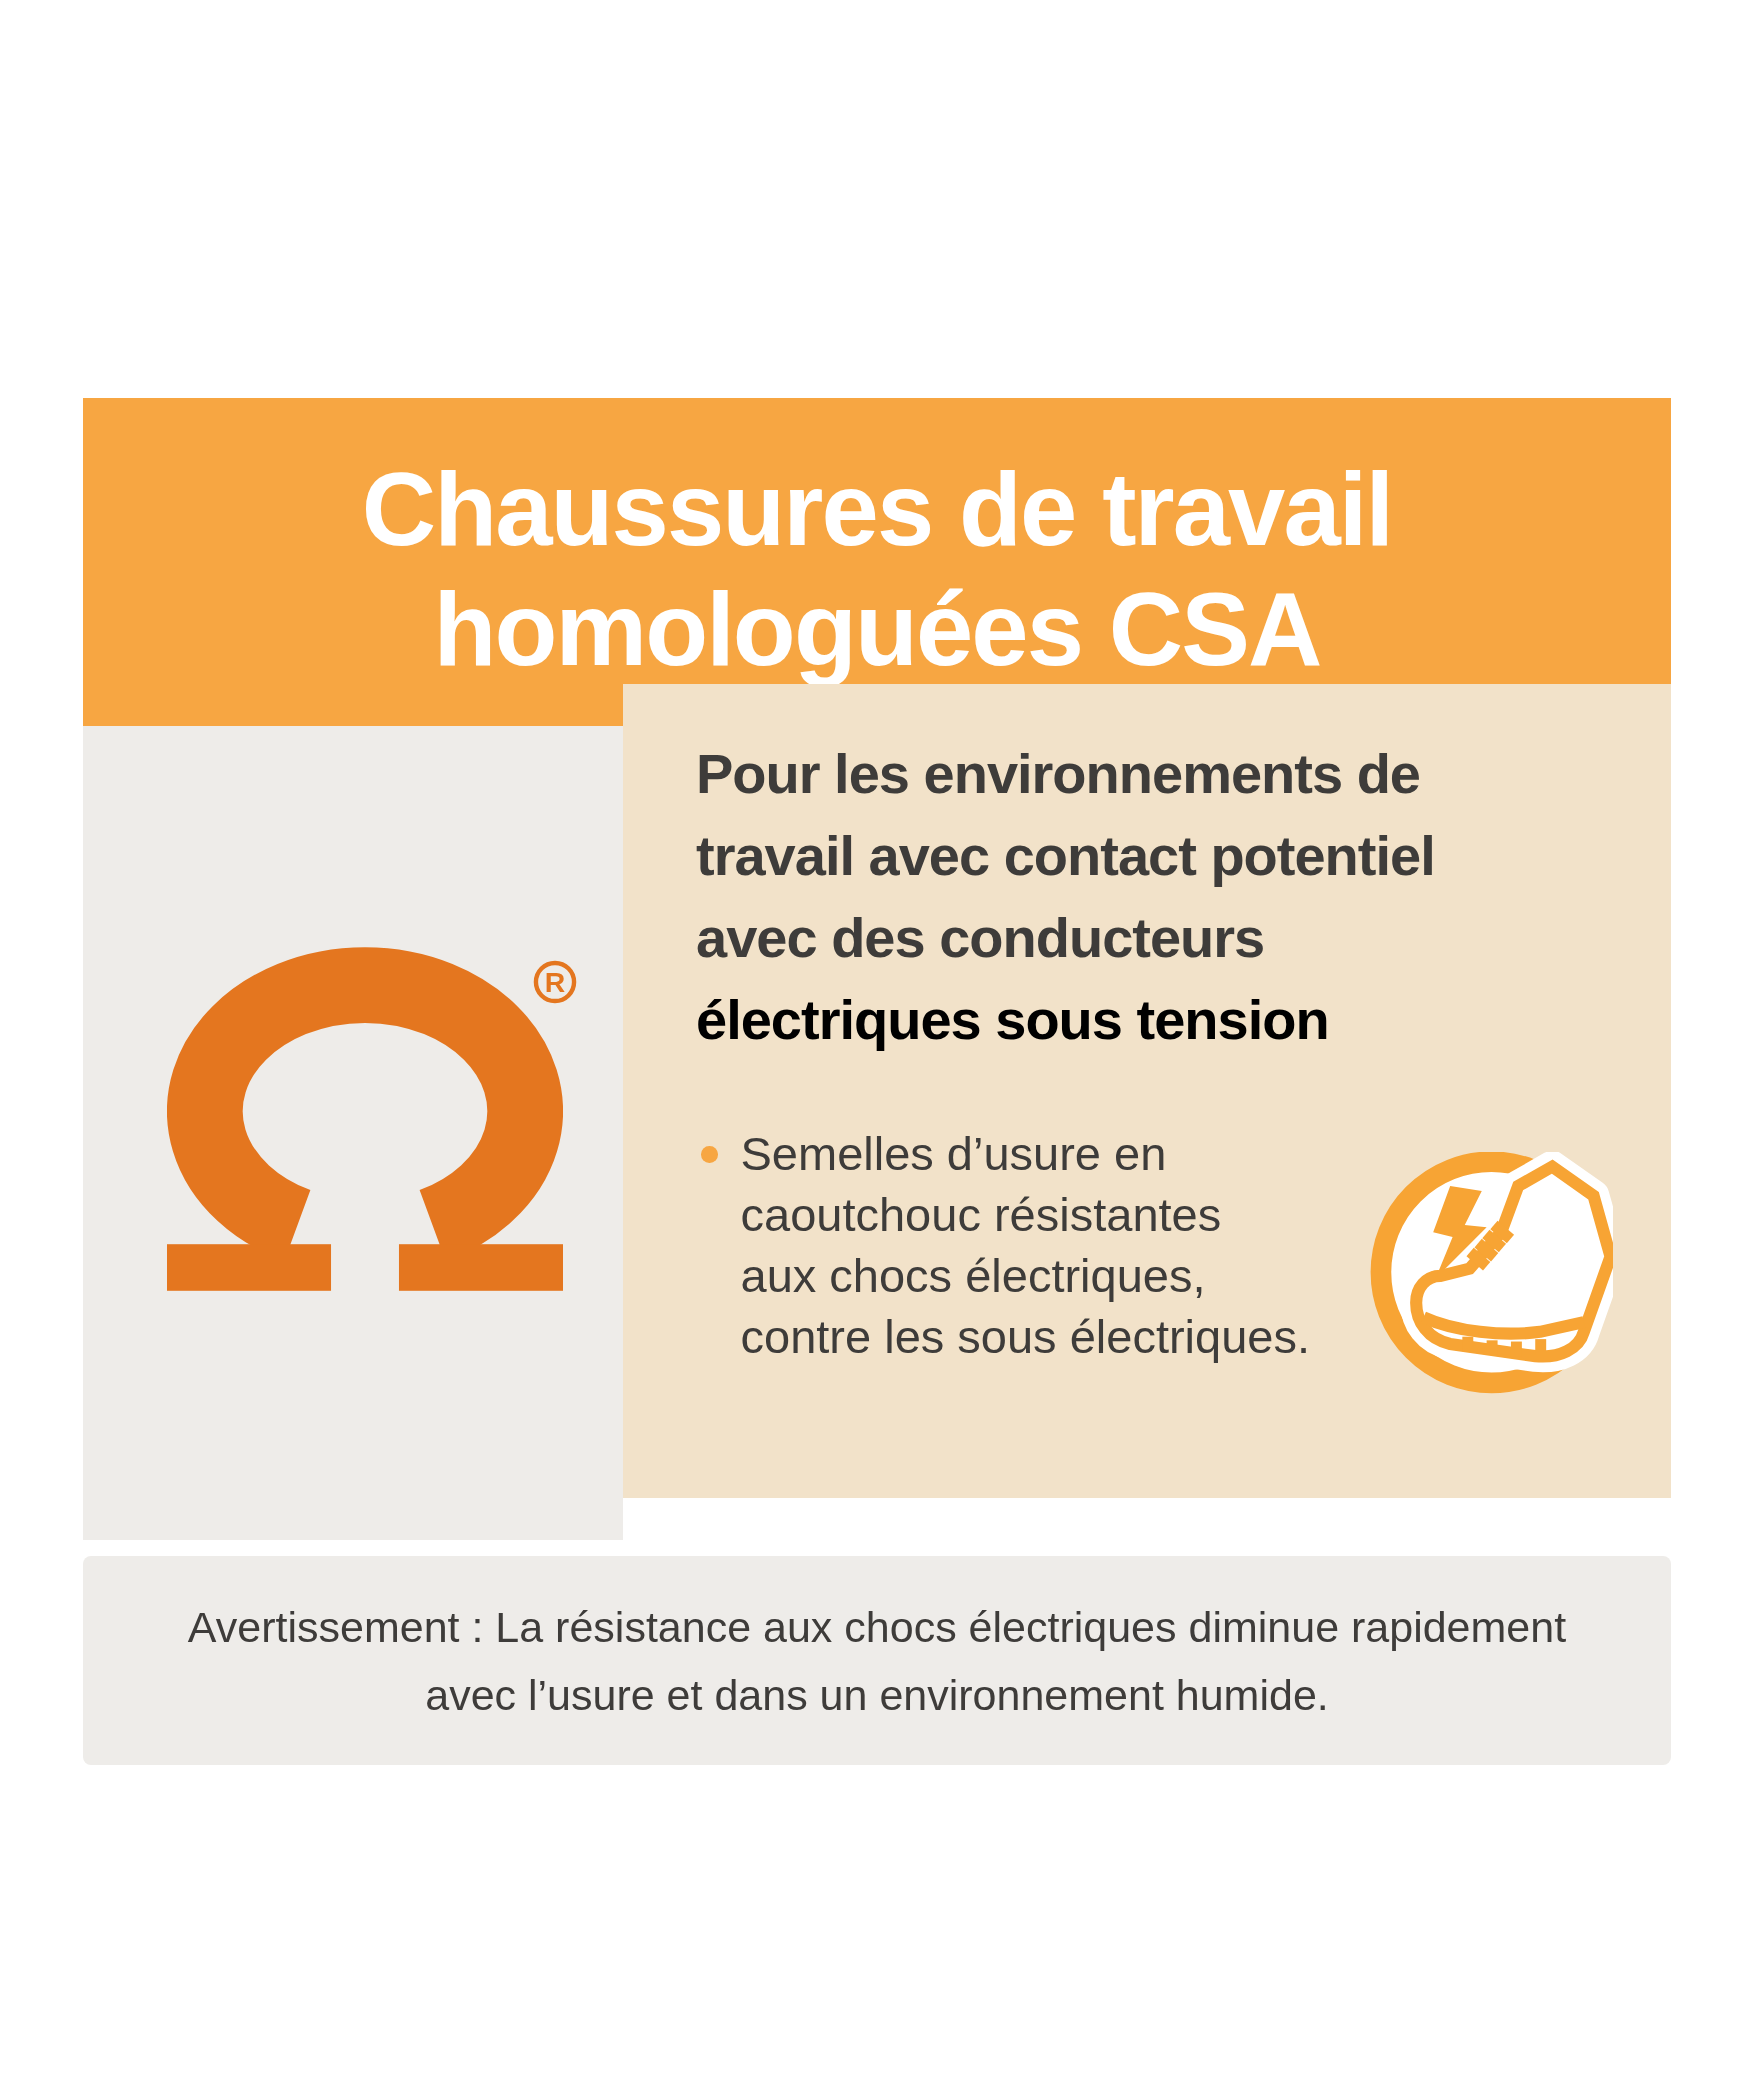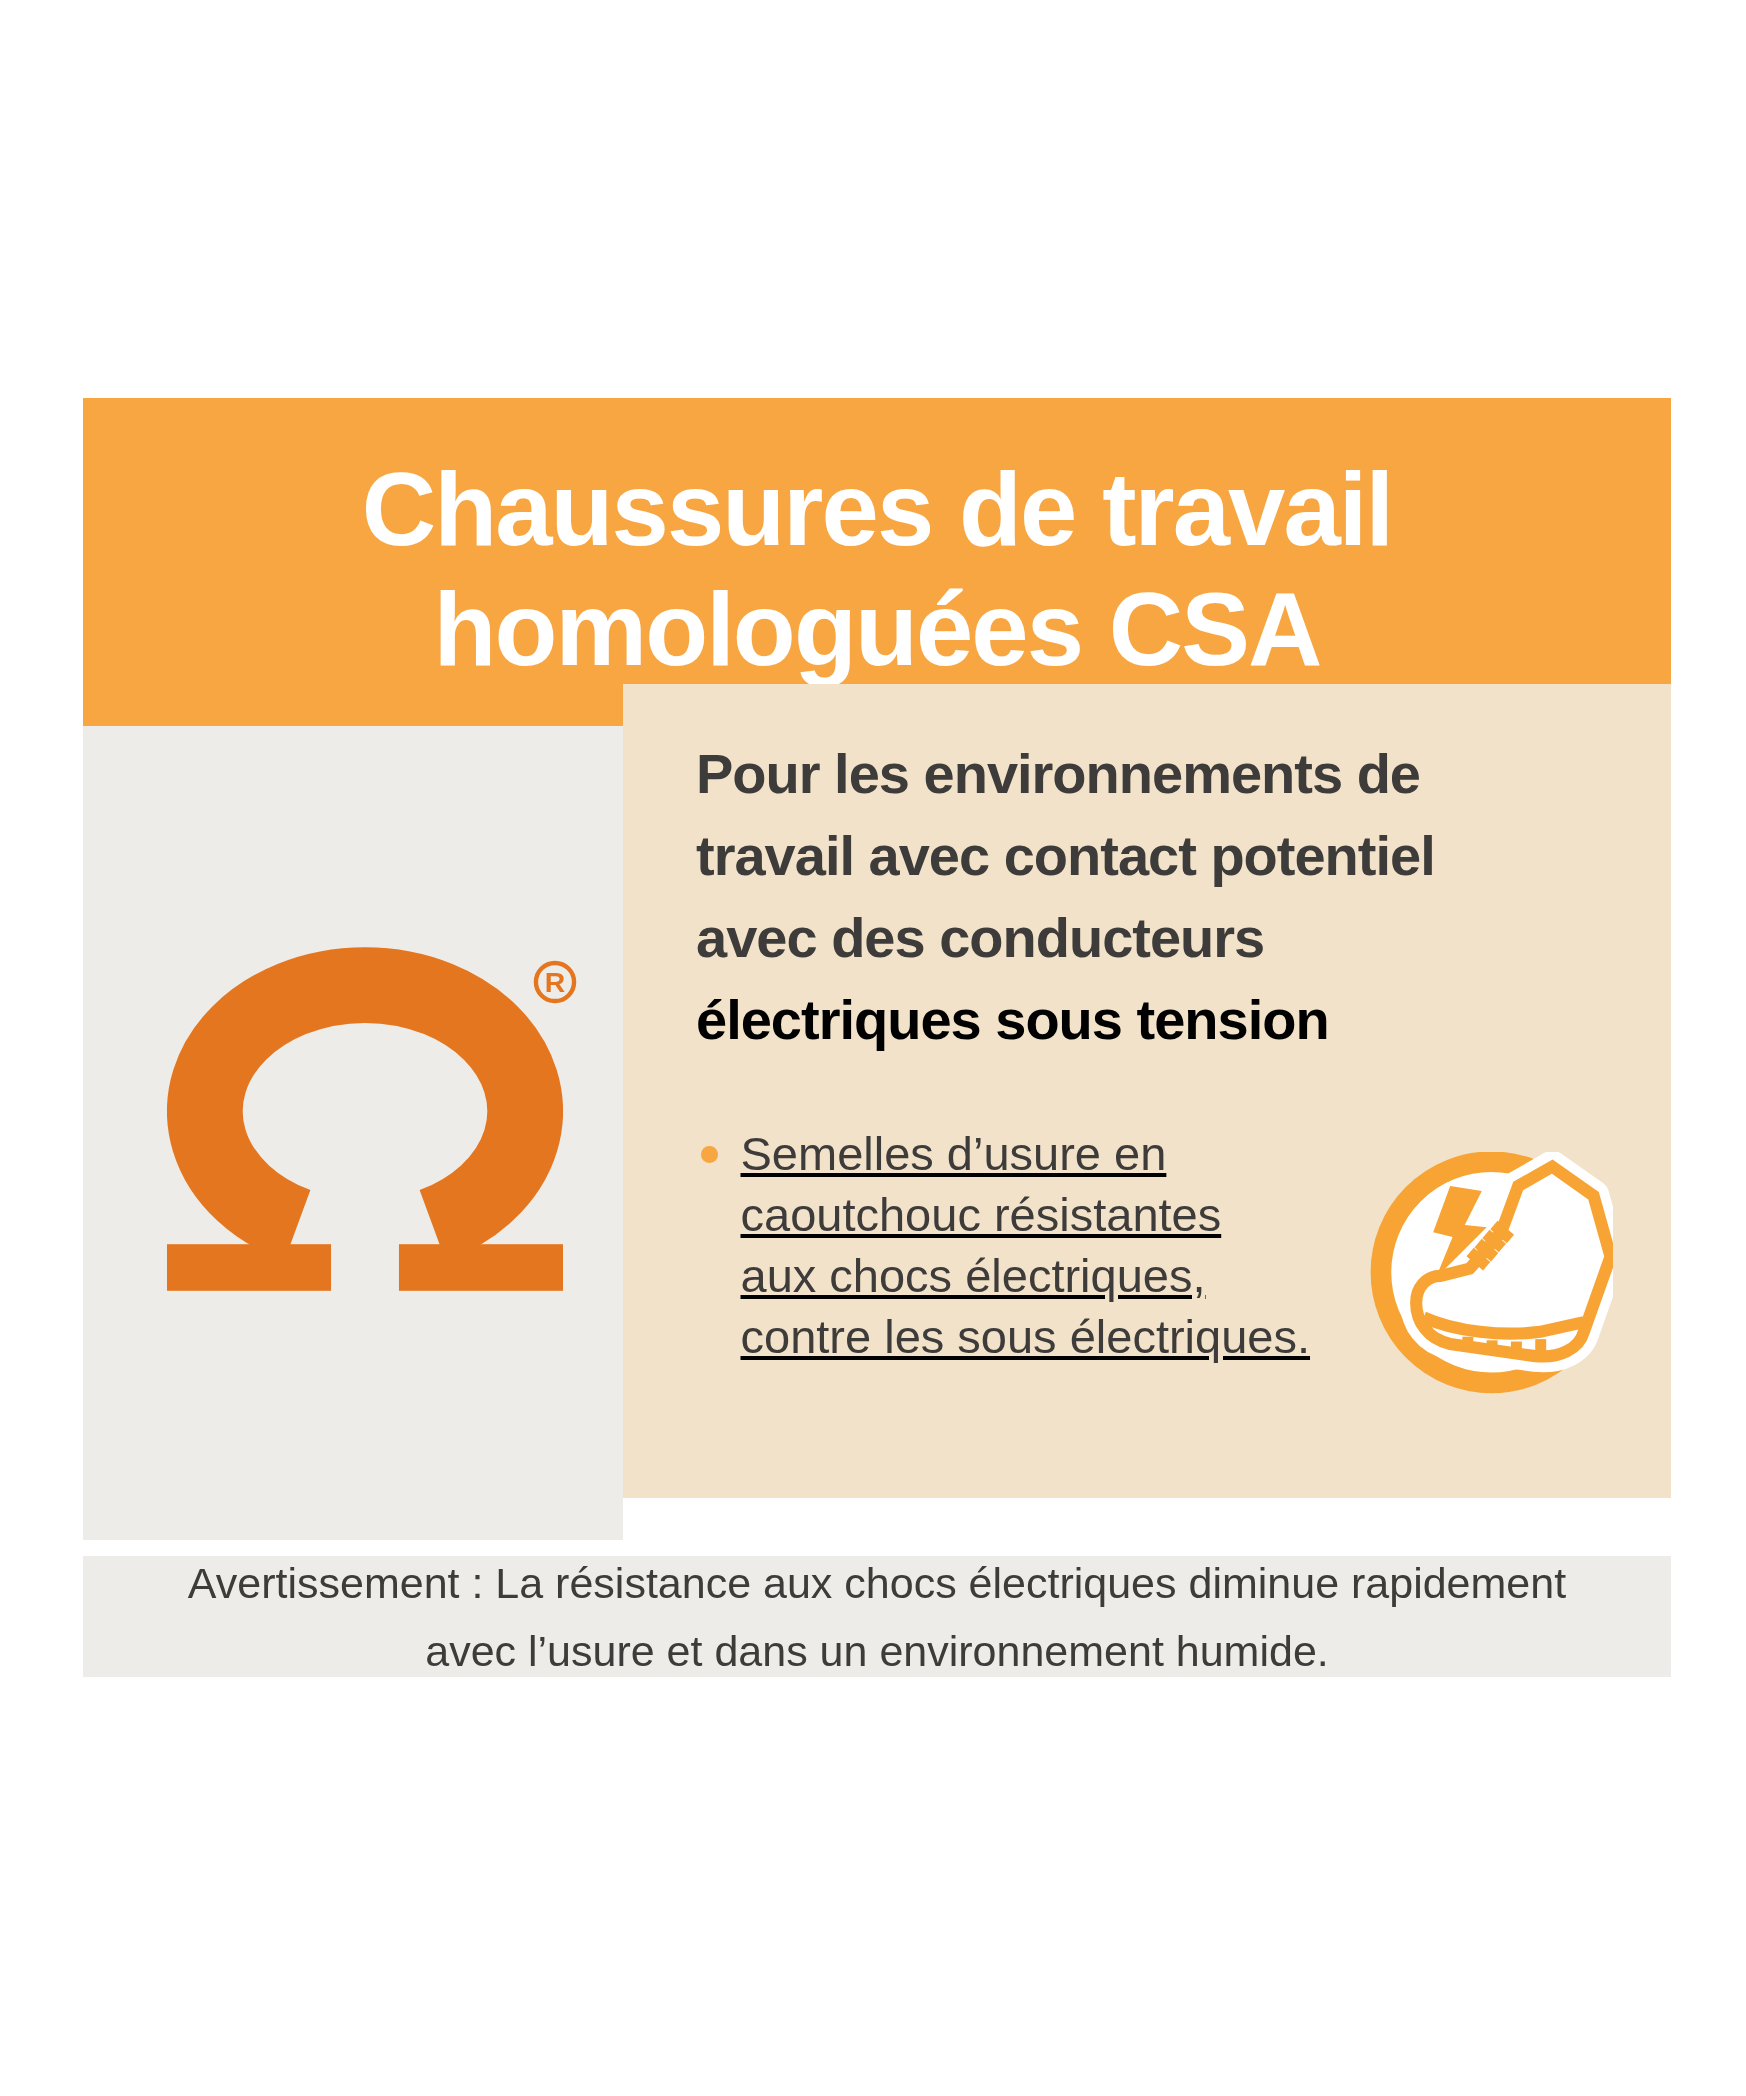--- a/index.html
+++ b/index.html
@@ -18,30 +18,30 @@
 
   
   .omega-wrap{position:absolute;left:84px;top:221px;width:396px;height:344px;}
   .omega-svg{display:block;width:396px;height:344px;}
   .reg-mark{position:absolute;left:366px;top:12.6px;width:44px;height:44px;}
 
   
   .heading{position:absolute;left:73px;top:49px;width:912px;}
   .heading .hline{font-weight:700;font-size:56px;line-height:82px;letter-spacing:-1px;
         white-space:nowrap;}
-  .bullet-row{position:absolute;left:78px;top:439px;display:flex;align-items:flex-start;text-decoration:underline;}
+  .bullet-row{position:absolute;left:78px;top:439px;display:flex;align-items:flex-start;}
   .bullet-dot{width:16.5px;height:16.5px;border-radius:50%;margin-top:23px;flex:0 0 auto;}
   .bullet-text{margin-left:23px;}
   .bullet-text .bline{font-size:47px;line-height:61px;white-space:nowrap;}
 
   .shock-icon{position:absolute;left:747px;top:468px;width:243px;height:243px;}
 
   
-  .warning{position:absolute;left:83px;top:1556px;width:1588px;height:121px;
-        display:flex;flex-direction:column;align-items:center;justify-content:center;}
+  .warning{position:absolute;left:83px;top:1556px;width:1588px;height:209px;
+        display:flex;flex-direction:column;align-items:center;justify-content:center;border-radius:8px;}
   .warning .wline{font-size:43px;line-height:68px;text-align:center;white-space:nowrap;}
 </style>
 </head>
 <body>
 
 <div class="page">
 
   <div class="band" id="band" style="background: rgb(247, 166, 66);">
     <div class="line" style="color: rgb(255, 255, 255);">Chaussures de travail</div>
     <div class="line" style="color: rgb(255, 255, 255);">homologuées CSA</div>

